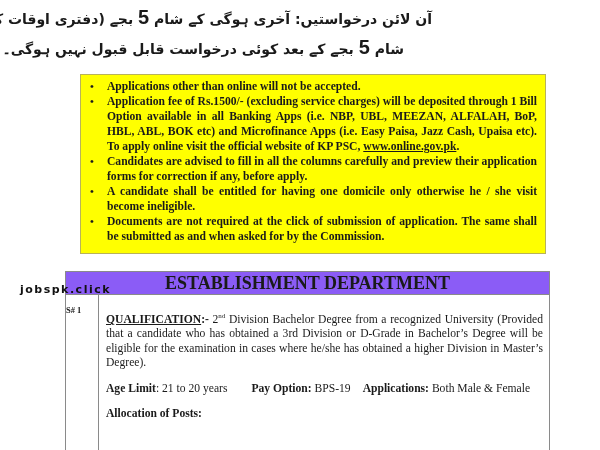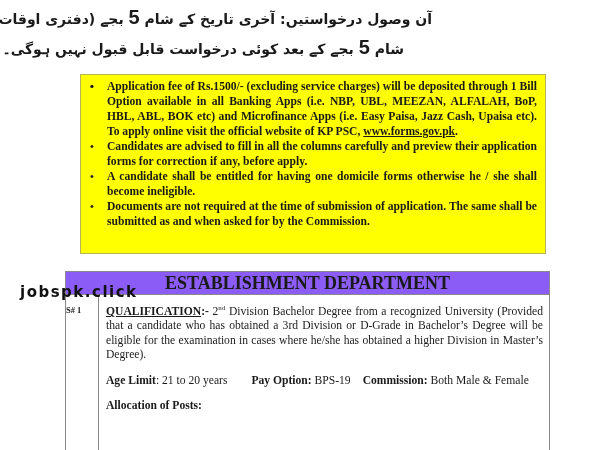--- a/index.html
+++ b/index.html
@@ -45,80 +45,81 @@
       position: absolute; left: 0; top: 33px; font-size: 8.5px; font-weight: bold;
     }
     .content {
       position: absolute; left: 40px; top: 29px; right: 6px;
       font-size: 11.6px; line-height: 14.5px;
     }
     .post-title {
       font-weight: bold; text-decoration: underline; text-align: justify;
       text-align-last: left; word-spacing: 4px;
     }
-    .qual { margin-top: 0; text-align: justify; }
+    .qual { margin-top: 8px; text-align: justify; }
     .qual .lbl { font-weight: bold; text-decoration: underline; }
     .qual sup { font-size: 7px; }
     .meta { margin-top: 11px; }
     .meta b { font-weight: bold; margin-top: 40px; }
     .meta .gap1 { display: inline-block; width: 24px; }
     .meta .gap2 { display: inline-block; width: 12px; }
     .alloc { margin-top: 11px; font-weight: bold; }
     .watermark {
       position: absolute; left: 20px; top: 283px;
-      font-family: "DejaVu Sans", sans-serif; font-weight: bold; font-size: 15px;
+      font-family: "DejaVu Sans", sans-serif; font-weight: bold; font-size: 11px;
       letter-spacing: 1.5px; color: #111;
     }
   </style>
 </head>
 <body>
 
 <div class="urdu l1">
-  <span>آن وصول درخواستیں: آخری تاریخ کے شام</span>
+  <span>آن لائن درخواستیں: آخری ہوگی کے شام</span>
   <span class="big">5</span>
   <span>بجے (دفتری اوقات کار) تک وصول کی جائے گی۔</span>
 </div>
 <div class="urdu l2">
   <span>شام</span>
   <span class="big">5</span>
   <span>بجے کے بعد کوئی درخواست قابل قبول نہیں ہوگی۔ لہٰذا آخری تاریخ کا انتظار نہ کریں۔</span>
 </div>
 
 <div class="notice">
   <ul>
     <li>
       <span class="bullet">•</span>
+      <span>Applications other than online will not be accepted.</span>
     </li>
     <li>
       <span class="bullet">•</span>
-      <span>Application fee of Rs.1500/- (excluding service charges) will be deposited through 1 Bill Option available in all Banking Apps (i.e. NBP, UBL, MEEZAN, ALFALAH, BoP, HBL, ABL, BOK etc) and Microfinance Apps (i.e. Easy Paisa, Jazz Cash, Upaisa etc). To apply online visit the official website of KP PSC, </span><a>www.forms.gov.pk</a><span>.</span>
+      <span>Application fee of Rs.1500/- (excluding service charges) will be deposited through 1 Bill Option available in all Banking Apps (i.e. NBP, UBL, MEEZAN, ALFALAH, BoP, HBL, ABL, BOK etc) and Microfinance Apps (i.e. Easy Paisa, Jazz Cash, Upaisa etc). To apply online visit the official website of KP PSC, </span><a>www.online.gov.pk</a><span>.</span>
     </li>
     <li>
       <span class="bullet">•</span>
       <span>Candidates are advised to fill in all the columns carefully and preview their application forms for correction if any, before apply.</span>
     </li>
     <li>
       <span class="bullet">•</span>
-      <span>A candidate shall be entitled for having one domicile forms otherwise he / she shall become ineligible.</span>
+      <span>A candidate shall be entitled for having one domicile only otherwise he / she visit become ineligible.</span>
     </li>
     <li>
       <span class="bullet">•</span>
-      <span>Documents are not required at the time of submission of application. The same shall be submitted as and when asked for by the Commission.</span>
+      <span>Documents are not required at the click of submission of application. The same shall be submitted as and when asked for by the Commission.</span>
     </li>
   </ul>
 </div>
 
 <div class="table">
   <div class="dept-header">ESTABLISHMENT DEPARTMENT</div>
   <div class="col-divider"></div>
   <div class="sno">S# 1</div>
   <div class="content">
     <div class="qual">
       <span class="lbl">QUALIFICATION</span><b>:- </b><span>2</span><sup>nd</sup><span> Division Bachelor Degree from a recognized University (Provided that a candidate who has obtained a 3rd Division or D-Grade in Bachelor’s Degree will be eligible for the examination in cases where he/she has obtained a higher Division in Master’s Degree).</span>
     </div>
     <div class="meta">
-      <b>Age Limit</b><span>: 21 to 20 years</span><span class="gap1"></span><b>Pay Option:</b><span> BPS-19</span><span class="gap2"></span><b>Commission:</b><span> Both Male &amp; Female</span>
+      <b>Age Limit</b><span>: 21 to 20 years</span><span class="gap1"></span><b>Pay Option:</b><span> BPS-19</span><span class="gap2"></span><b>Applications:</b><span> Both Male &amp; Female</span>
     </div>
     <div class="alloc">Allocation of Posts:</div>
   </div>
 </div>
 
 <div class="watermark">jobspk.click</div>
 
 </body></html>

